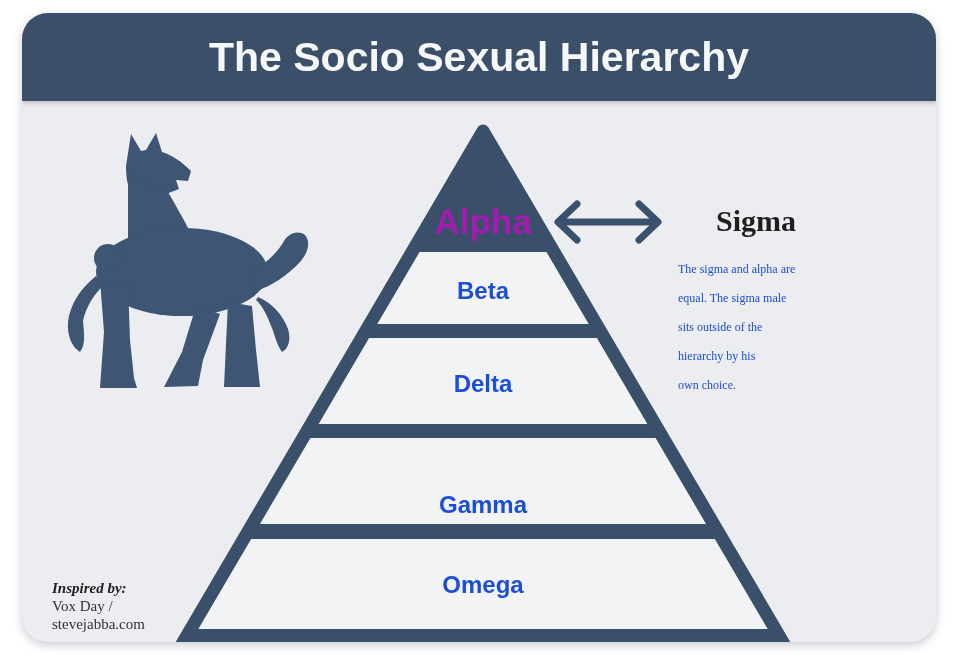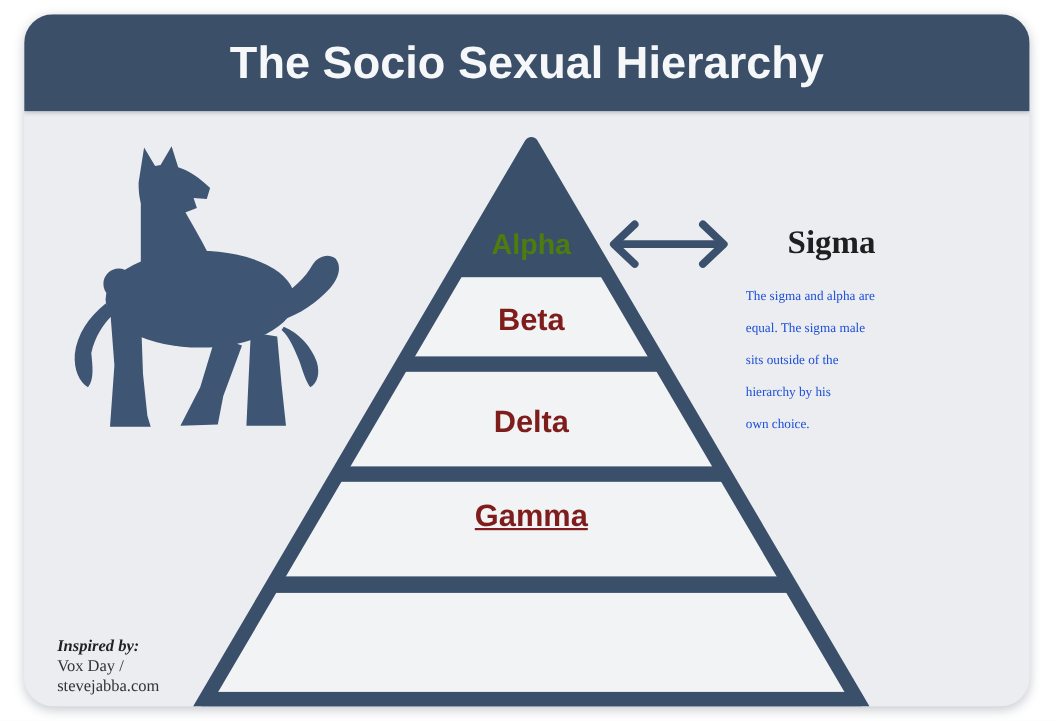--- a/index.html
+++ b/index.html
@@ -6,23 +6,23 @@
   .stage{position:relative;width:960px;height:655px;background:#ffffff;overflow:hidden;
          font-family:"Liberation Sans", sans-serif;}
   .card{position:absolute;left:22px;top:13px;width:914px;height:629px;
         background:#ecedf0;border-radius:26px;overflow:hidden;
         box-shadow:0 3px 10px rgba(60,70,90,0.28);}
   .header{position:absolute;left:0;top:0;width:100%;height:88px;background:#3b4f68;
           display:flex;align-items:center;justify-content:center;
           box-shadow:0 2px 4px rgba(30,40,60,0.25);}
   .title{margin:0;color:#f5f7f9;font-size:41px;font-weight:800;letter-spacing:0px;}
   .art{position:absolute;left:-22px;top:-13px;width:960px;height:655px;pointer-events:none;}
-  .lvl{position:absolute;transform:translate(-50%,-50%);font-weight:700;font-size:28px;
-       color:#7f1d1d;white-space:nowrap;}
-  .lvl.alpha{color:#4d7c0f;font-size:26px;}
+  .lvl{position:absolute;transform:translate(-50%,-50%);font-weight:700;font-size:24px;
+       color:#1d4ed8;white-space:nowrap;}
+  .lvl.alpha{color:#a21caf;font-size:35px;}
   .sigma-head{position:absolute;left:656px;top:191px;font-family:"Liberation Serif", serif;
        font-weight:700;font-size:30px;color:#1f1f1f;margin-left:38px;}
   .sigma-body{position:absolute;left:656px;top:242px;width:250px;
        font-family:"Liberation Serif", serif;font-size:12px;line-height:29px;color:#1d4ed8;
        white-space:pre-line;}
   .credits{position:absolute;left:30px;top:566px;font-family:"Liberation Serif", serif;
        font-size:15px;line-height:18px;color:#333333;}
   .credits .bold{font-weight:700;color:#222222;font-style:italic;}
 </style>
 </head>
@@ -75,21 +75,22 @@
       </g>
     </svg>
 
     <div class="header">
       <h1 class="title">The Socio Sexual Hierarchy</h1>
     </div>
 
     <div class="lvl alpha" style="left:461px;top:209px;">Alpha</div>
     <div class="lvl" style="left:461px;top:278px;">Beta</div>
     <div class="lvl" style="left:461px;top:371px;text-align:right;">Delta</div>
-    <div class="lvl" style="left:461px;top:456px;text-decoration:underline;">Gamma</div>
+    <div class="lvl" style="left:461px;top:492px;">Gamma</div>
+    <div class="lvl" style="left:461px;top:572px;">Omega</div>
 
     <div class="sigma-head">Sigma</div>
     <div class="sigma-body">The sigma and alpha are
 equal. The sigma male
 sits outside of the
 hierarchy by his
 own choice.</div>
 
     <div class="credits">
       <div class="bold">Inspired by:</div>

